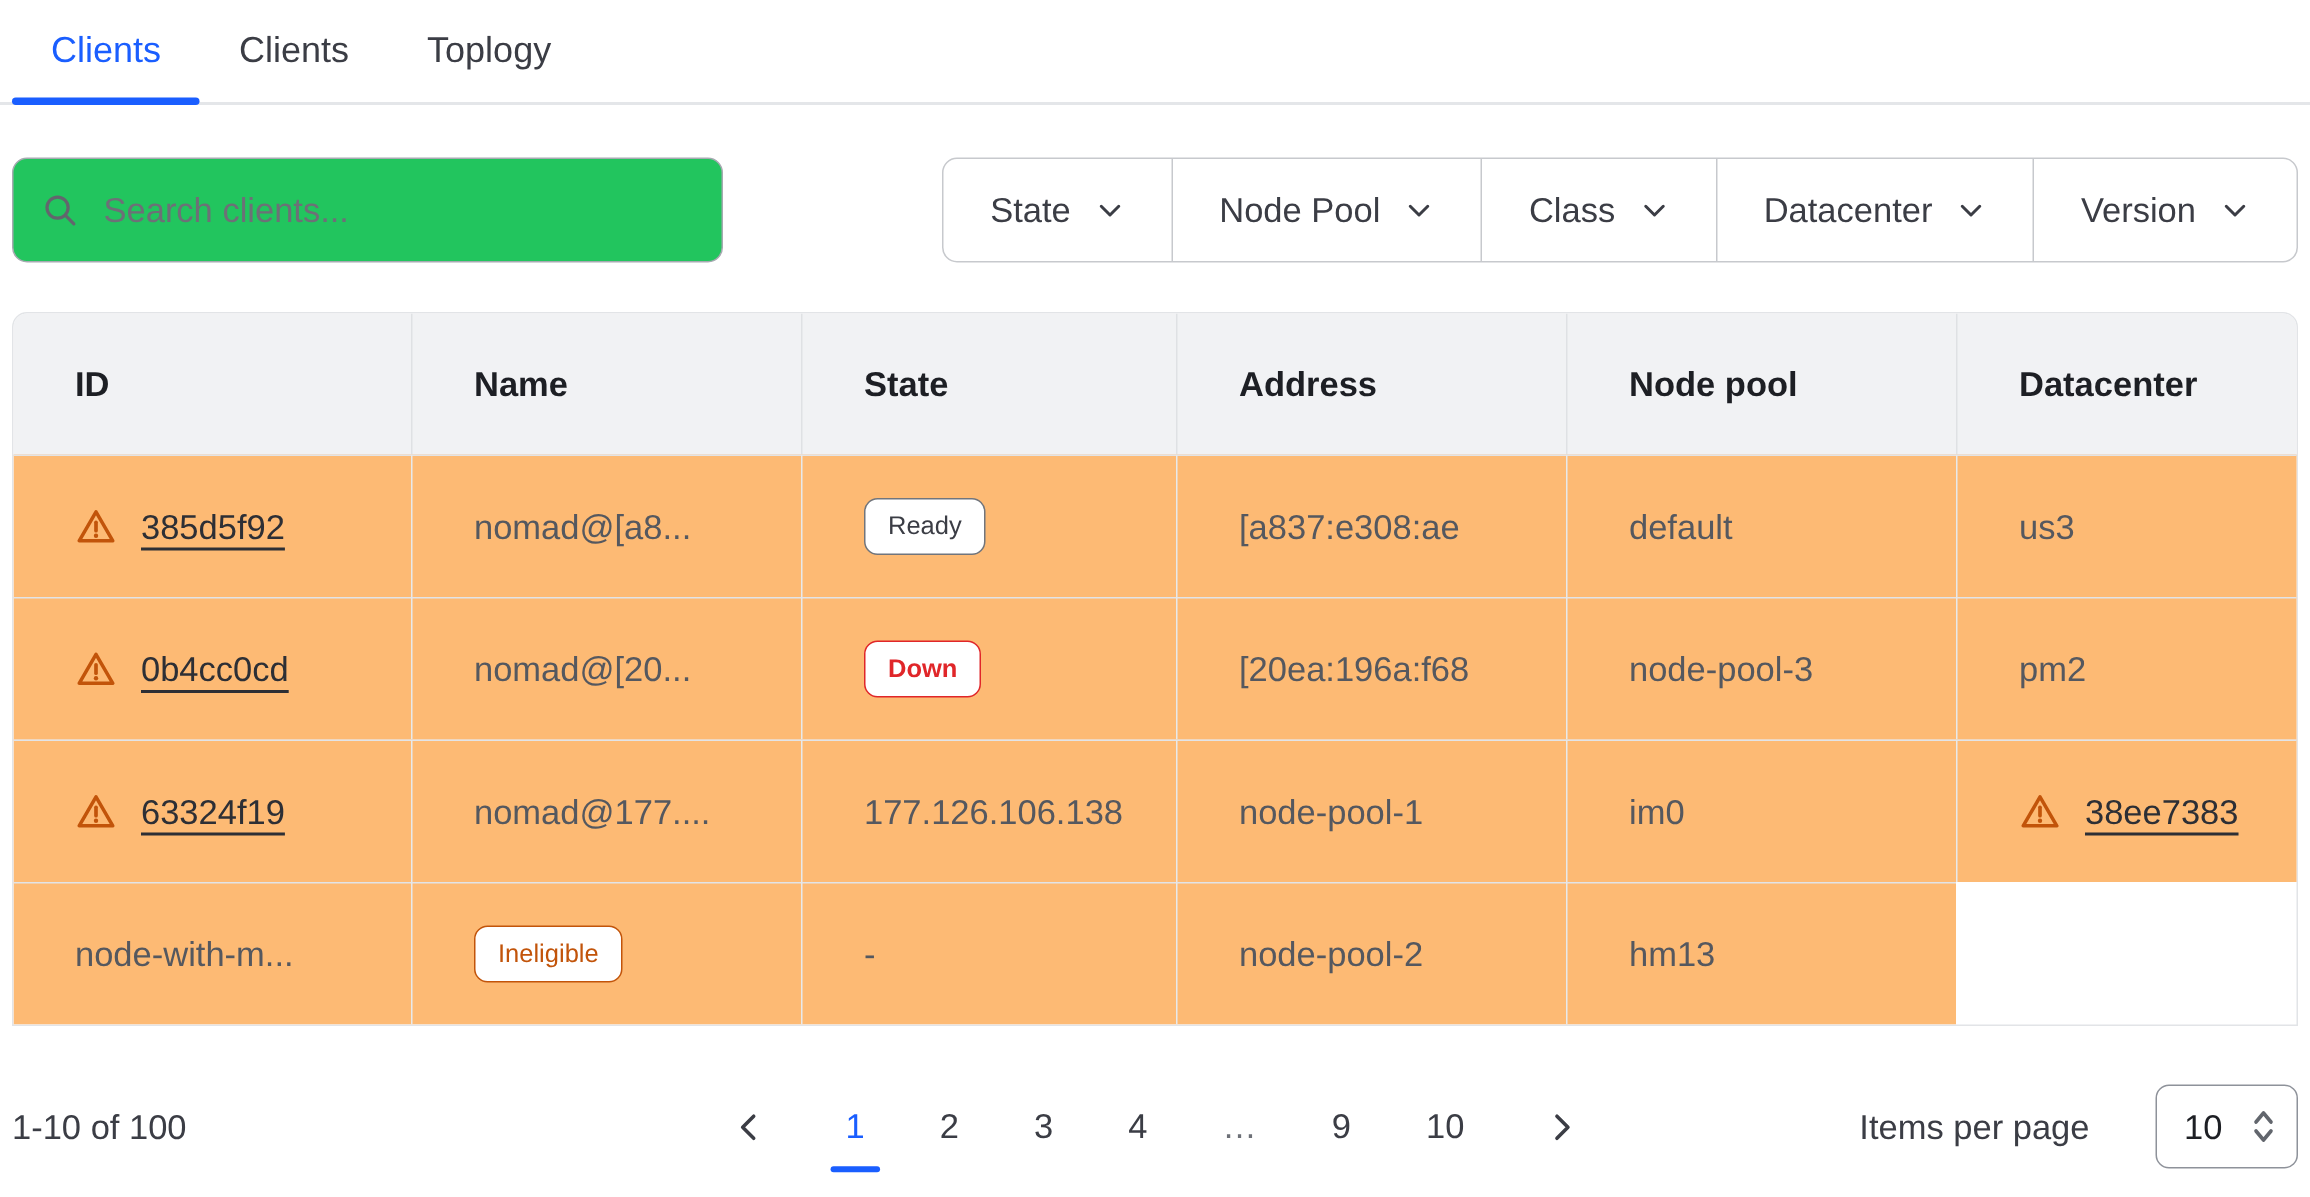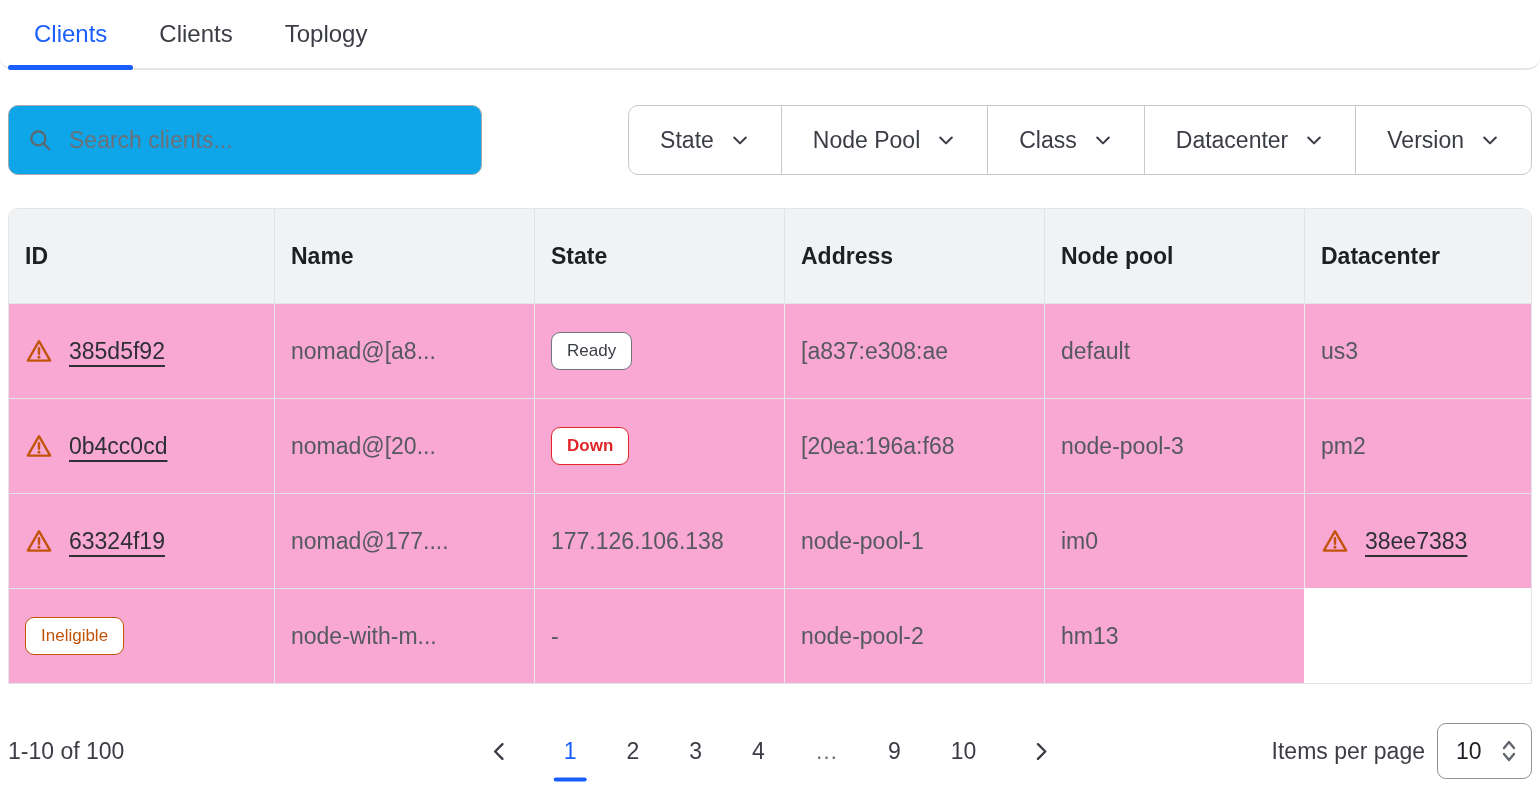--- a/index.html
+++ b/index.html
@@ -4,50 +4,50 @@
 <style>
   * { box-sizing: border-box; }
   html,body { margin:0; padding:0; }
   body {
     width:1540px; height:798px; overflow:hidden;
     background:#ffffff; color:#3b3d45;
     font-family:"Liberation Sans", sans-serif;
   }
 
   
-  .tabbar { display:flex; padding:0 8px; height:70px; border-bottom:2px solid #e4e6e9;border-radius:13px; }
+  .tabbar { display:flex; padding:0 8px; height:70px; border-bottom:2px solid #e4e6e9; }
   .tab { position:relative; display:flex; align-items:center; padding:0 26px;
          font-size:24px; color:#3b3d45; cursor:pointer; }
   .tab.active { color:#1a5eff; font-weight:500; }
   .tab.active::after { content:""; position:absolute; left:0; right:0; bottom:-2px;
          height:5px; background:#1a5eff; border-radius:3px; }
 
   
   .controls { display:flex; justify-content:space-between; align-items:center; margin:35px 8px 0; }
   .search { width:474px; height:70px; border:1.5px solid #a6aab1; border-radius:10px;
-            display:flex; align-items:center; padding:0 18px; gap:14px; background:#0ea5e9; }
+            display:flex; align-items:center; padding:0 18px; gap:14px; background:#22c55e; }
   .search svg { flex:0 0 auto; }
   .search input { border:none; outline:none; flex:1; font-size:23px; color:#3b3d45;
                   font-family:"Liberation Sans", sans-serif; background:transparent; }
   .search input::placeholder { color:#6d7077; }
 
   .filters { display:flex; height:70px; border:1.5px solid #c7c9cd; border-radius:10px;
              overflow:hidden; background:#fff; }
   .filter { display:flex; align-items:center; gap:16px; padding:0 31px;
             font-size:23px; color:#3b3d45; border-left:1.5px solid #c7c9cd; cursor:pointer; }
   .filter:first-child { border-left:none; }
 
   
   .table { margin:33px 8px 0; display:grid;
            grid-template-columns:265px 260px 250px 260px 260px auto;
            border:1px solid #e2e4e7; border-radius:10px 10px 0 0; overflow:hidden; }
-  .cell { display:flex; align-items:center; padding:0 16px; }
+  .cell { display:flex; align-items:center; padding:0 41px; }
   .th { background:#f1f2f4; height:94px; font-size:23px; font-weight:700; color:#1d1f24;
         border-left:1px solid #dfe1e4; cursor:pointer; }
-  .td { background:#f9a8d4; height:95px; font-size:23px; color:#55585f;
+  .td { background:#fdba74; height:95px; font-size:23px; color:#55585f;
         border-left:1px solid #e7e9eb; border-top:1px solid #e2e4e7; }
   .table > :nth-child(6n+1) { border-left:none; }
   .id-cell { gap:16px; }
   .id-link { color:#2d2f35; font-weight:500; text-decoration:underline;
              text-underline-offset:6px; text-decoration-thickness:1.5px; cursor:pointer; }
   .badge { display:inline-flex; align-items:center; border:1.5px solid #71757c;
            border-radius:9px; padding:8px 15px; font-size:17px; color:#3b3d45; background:#fff; }
   .badge.critical { border-color:#e02629; color:#e02629;font-weight:bold; }
   .badge.warning  { border-color:#c2540a; color:#c2540a; }
 
@@ -56,21 +56,21 @@
             margin:37px 8px 0; height:60px; }
   .summary { font-size:23px; color:#3b3d45;text-align:center; }
   .pagination { position:absolute; left:50%; top:50%; transform:translate(-50%,-50%);
                 display:flex; align-items:center; gap:24px; }
   .page-btn { display:flex; align-items:center; padding:0 16px; cursor:pointer; }
   .page { position:relative; font-size:23px; color:#3b3d45; padding:0 13px; cursor:pointer; }
   .page.active { color:#1a5eff; }
   .page.active::after { content:""; position:absolute; left:3px; right:3px; bottom:-17px;
                         height:4px; background:#1a5eff; border-radius:2px; }
   .page.ellipsis { color:#6d7077; cursor:default; }
-  .ipp { display:flex; align-items:center; gap:12px; }
+  .ipp { display:flex; align-items:center; gap:44px; }
   .ipp-label { font-size:23px; color:#3b3d45; }
   .ipp-select { width:95px; height:56px; border:1.5px solid #8e929a; border-radius:9px;
                 display:flex; align-items:center; justify-content:space-between;
                 padding:0 12px 0 18px; font-size:23px; color:#1d1f24; cursor:pointer; background:#fff; }
 </style>
 </head>
 <body>
 
 <div class="tabbar">
   <div class="tab active">Clients</div>
@@ -176,24 +176,24 @@
   <div class="cell td">im0</div>
 
   <div class="cell td id-cell">
     <svg width="28" height="28" viewBox="0 0 24 24" fill="none">
       <path d="M12 3.6 L21.6 20.2 H2.4 Z" stroke="#c2540a" stroke-width="2" stroke-linejoin="round"></path>
       <line x1="12" y1="9.6" x2="12" y2="14.4" stroke="#c2540a" stroke-width="2.1" stroke-linecap="round"></line>
       <circle cx="12" cy="17.3" r="1.25" fill="#c2540a"></circle>
     </svg>
     <span class="id-link">38ee7383</span>
   </div>
+  <div class="cell td">node-with-m...</div>
   <div class="cell td">
     <span class="badge warning">Ineligible</span>
   </div>
-  <div class="cell td">node-with-m...</div>
   <div class="cell td">-</div>
   <div class="cell td">node-pool-2</div>
   <div class="cell td">hm13</div>
 </div>
 
 <div class="footer">
   <div class="summary">1-10 of 100</div>
 
   <div class="pagination">
     <span class="page-btn">

